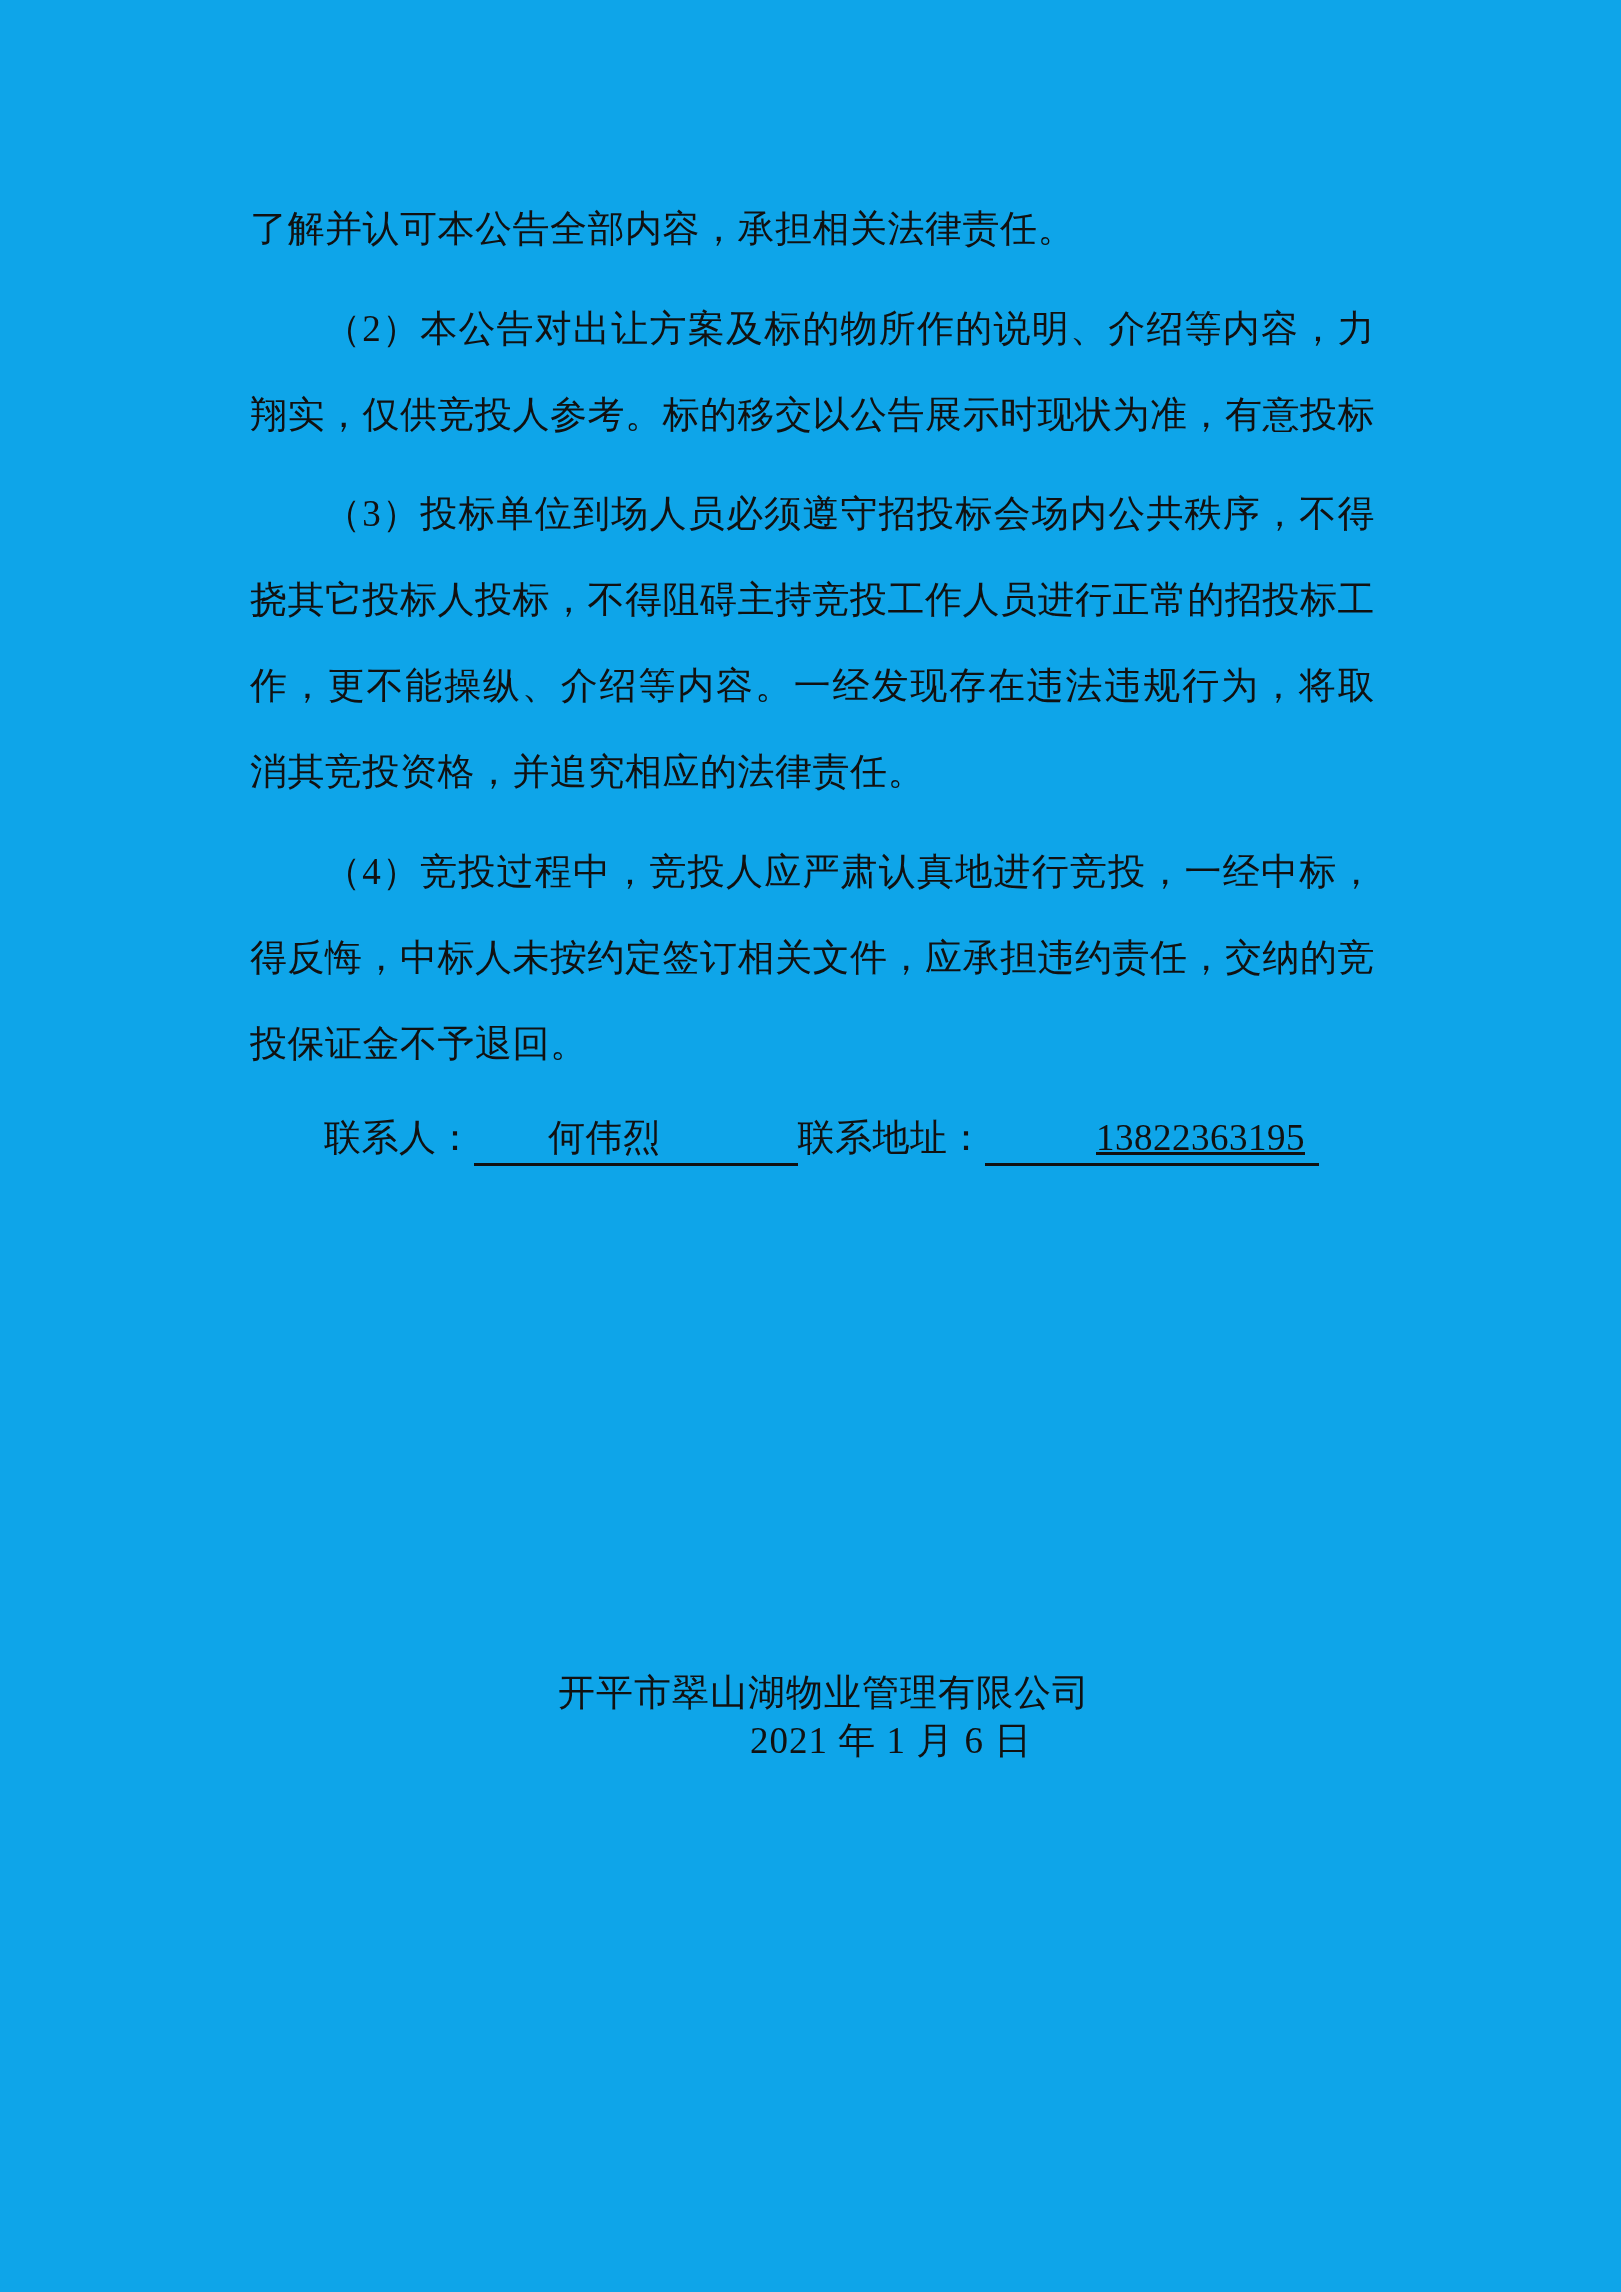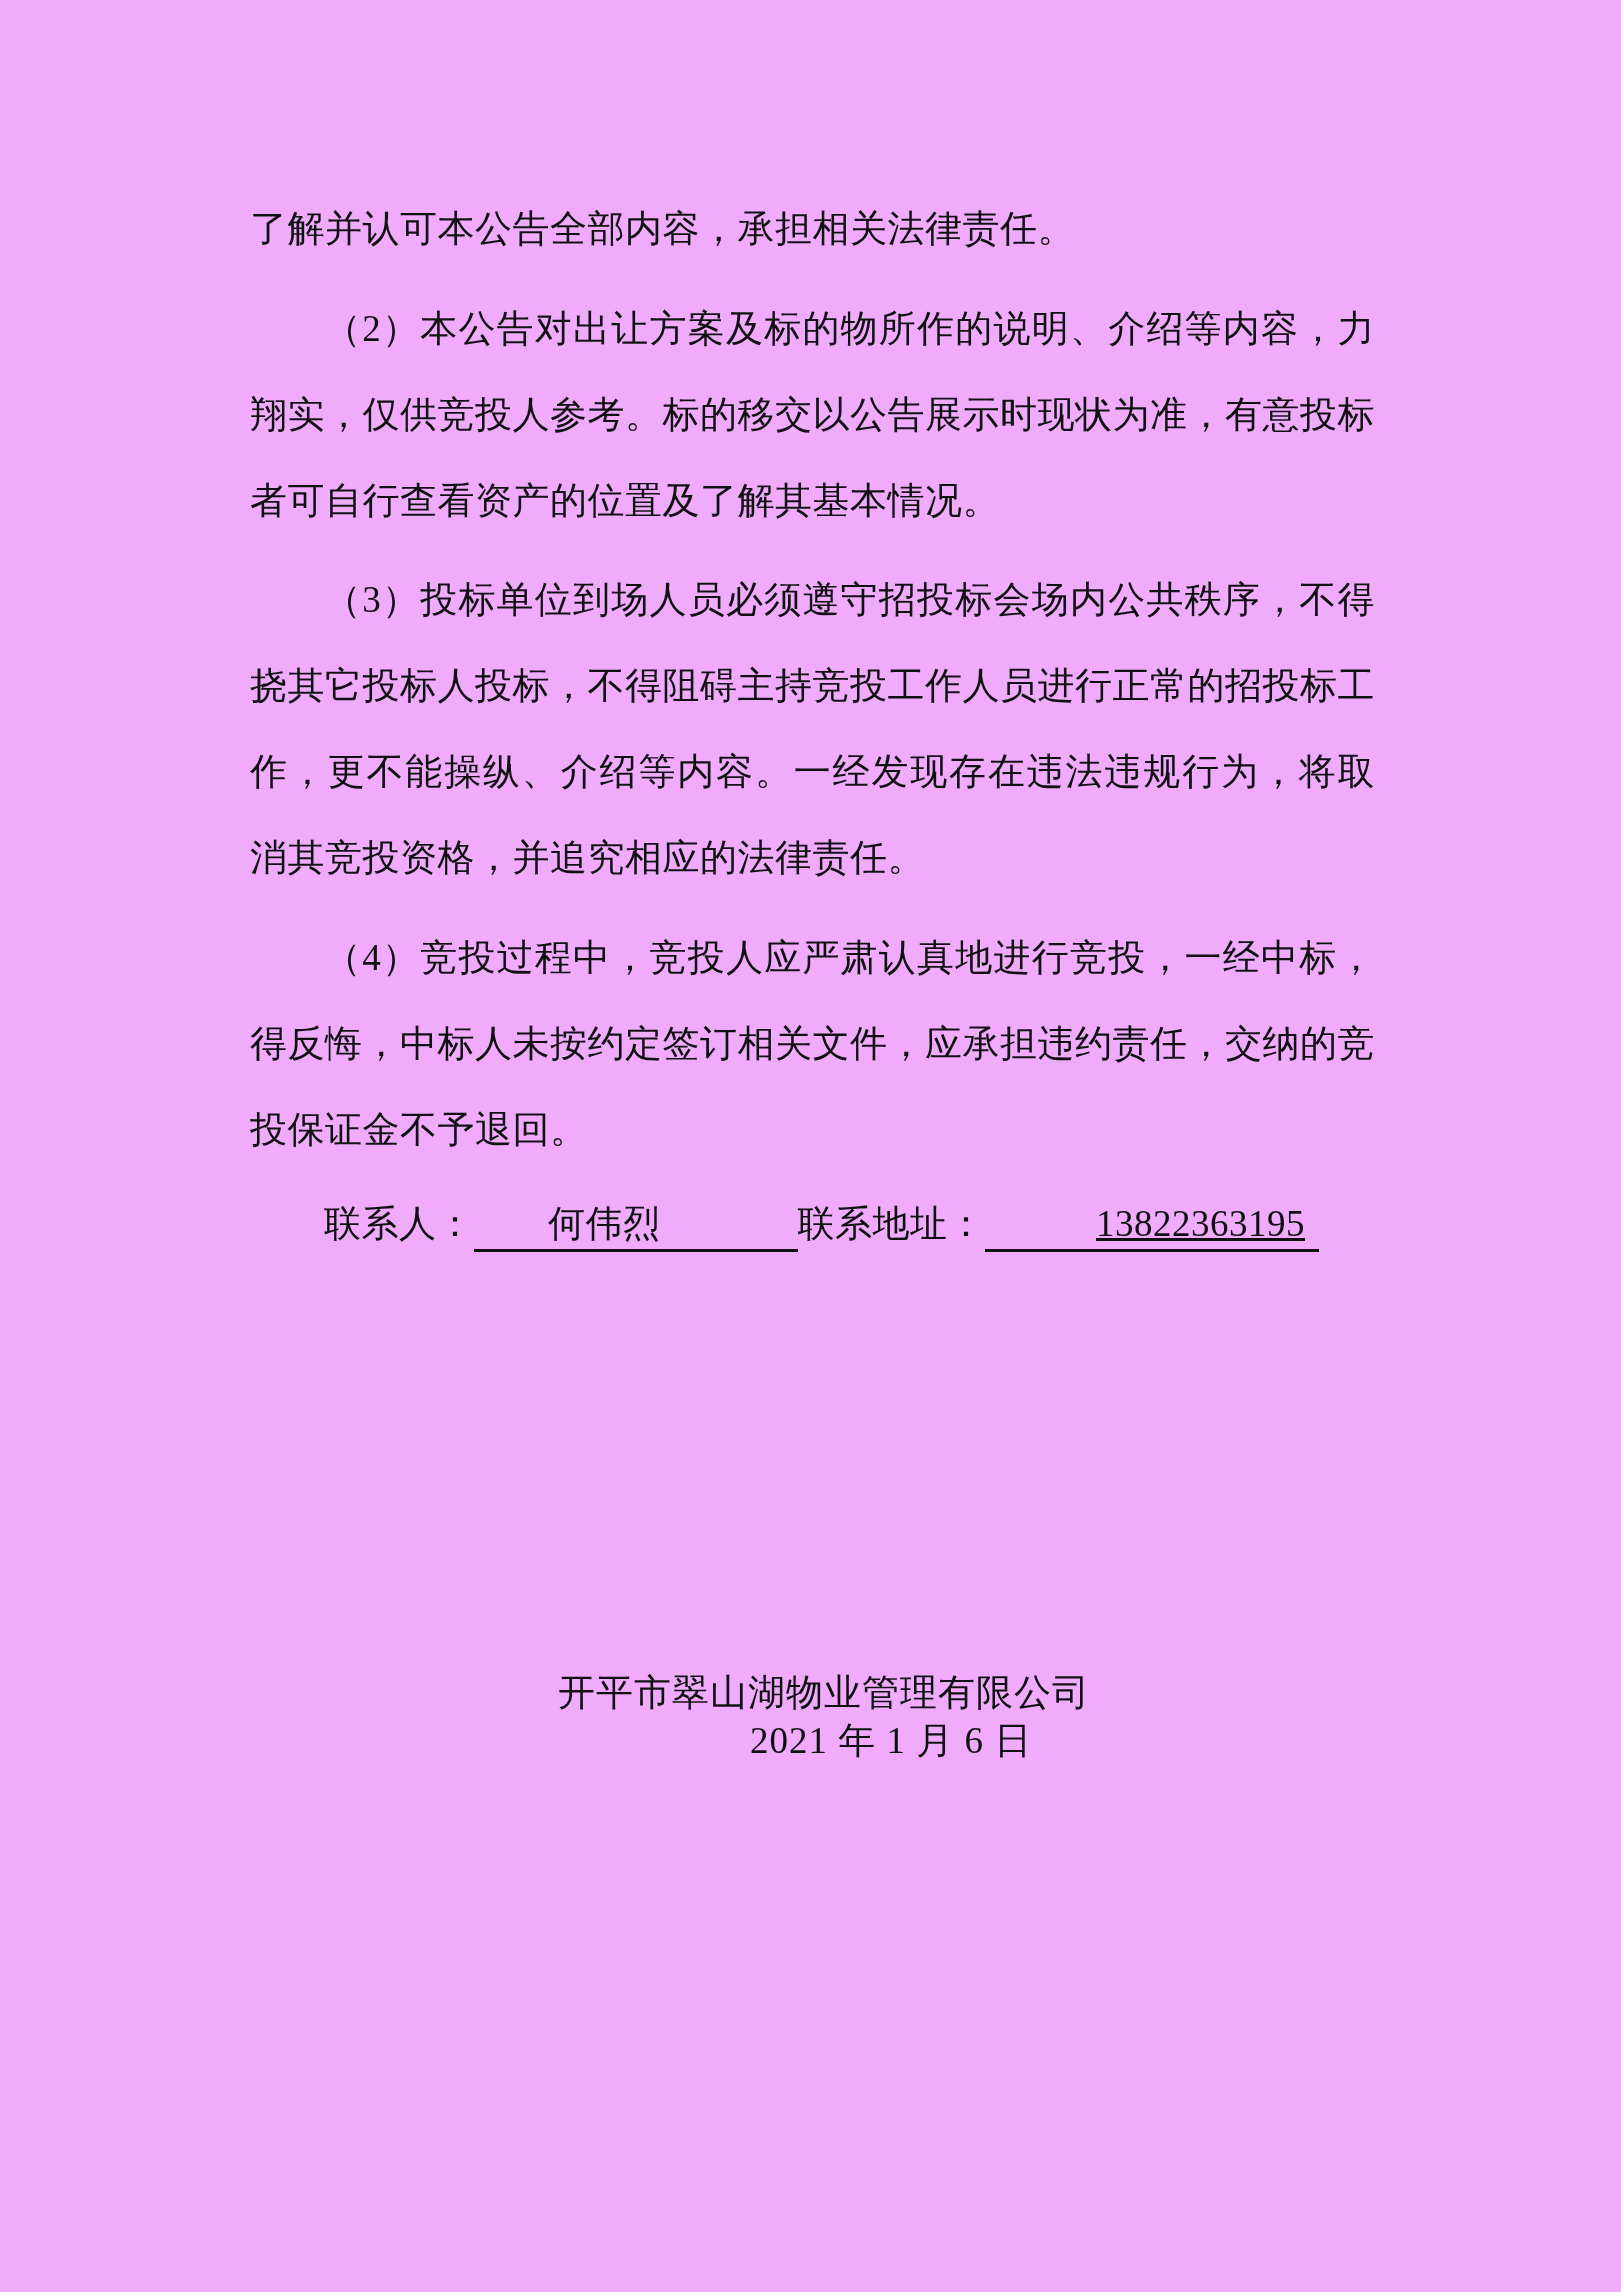--- a/index.html
+++ b/index.html
@@ -4,21 +4,21 @@
 <style>
   html, body {
     margin: 0;
     padding: 0;
     background: #ffffff;
   }
   .page {
     position: relative;
     width: 1621px;
     height: 2293px;
-    background: #f0abfc;
+    background: #0ea5e9;
     color: #111111;
     font-family: "Liberation Serif", "DejaVu Serif", serif;
     overflow: hidden;
   }
   .content {
     position: absolute;
     left: 250px;
     top: 186px;
     width: 1125px;
   }
@@ -79,21 +79,20 @@
 </style>
 </head>
 <body>
 
 <div class="page">
   <div class="content">
 
     <div class="line">了解并认可本公告全部内容，承担相关法律责任。</div>
     <div class="line full para indent">（2）本公告对出让方案及标的物所作的说明、介绍等内容，力求</div>
     <div class="line full">翔实，仅供竞投人参考。标的移交以公告展示时现状为准，有意投标</div>
-    <div class="line">者可自行查看资产的位置及了解其基本情况。</div>
     <div class="line full para indent">（3）投标单位到场人员必须遵守招投标会场内公共秩序，不得阻</div>
     <div class="line full">挠其它投标人投标，不得阻碍主持竞投工作人员进行正常的招投标工</div>
     <div class="line full">作，更不能操纵、介绍等内容。一经发现存在违法违规行为，将取</div>
     <div class="line">消其竞投资格，并追究相应的法律责任。</div>
     <div class="line full para indent">（4）竞投过程中，竞投人应严肃认真地进行竞投，一经中标，不</div>
     <div class="line full">得反悔，中标人未按约定签订相关文件，应承担违约责任，交纳的竞</div>
     <div class="line">投保证金不予退回。</div>
 
 
     <div class="line contact-line indent">

